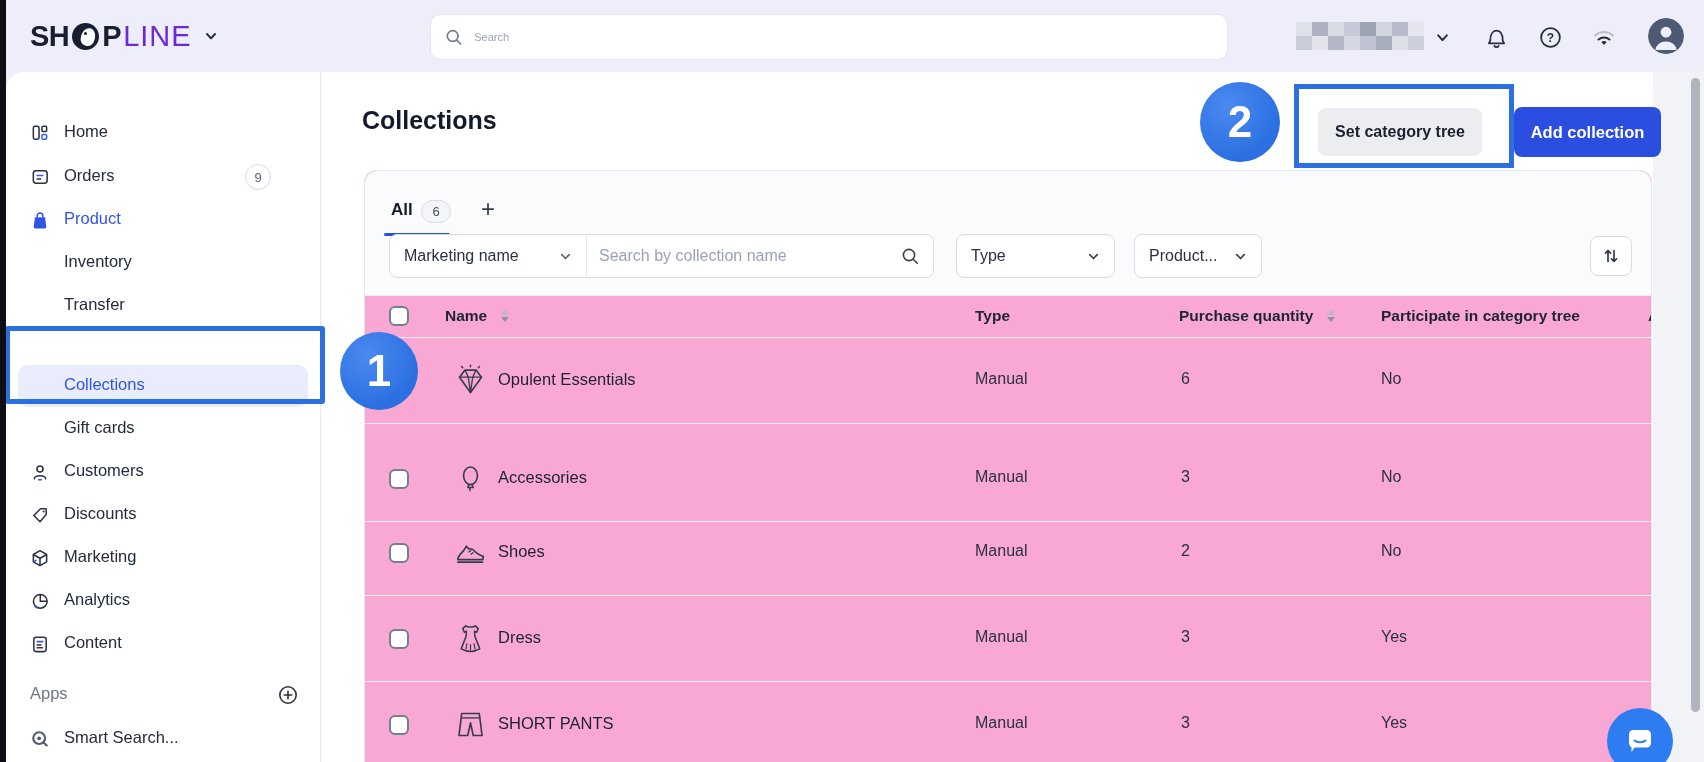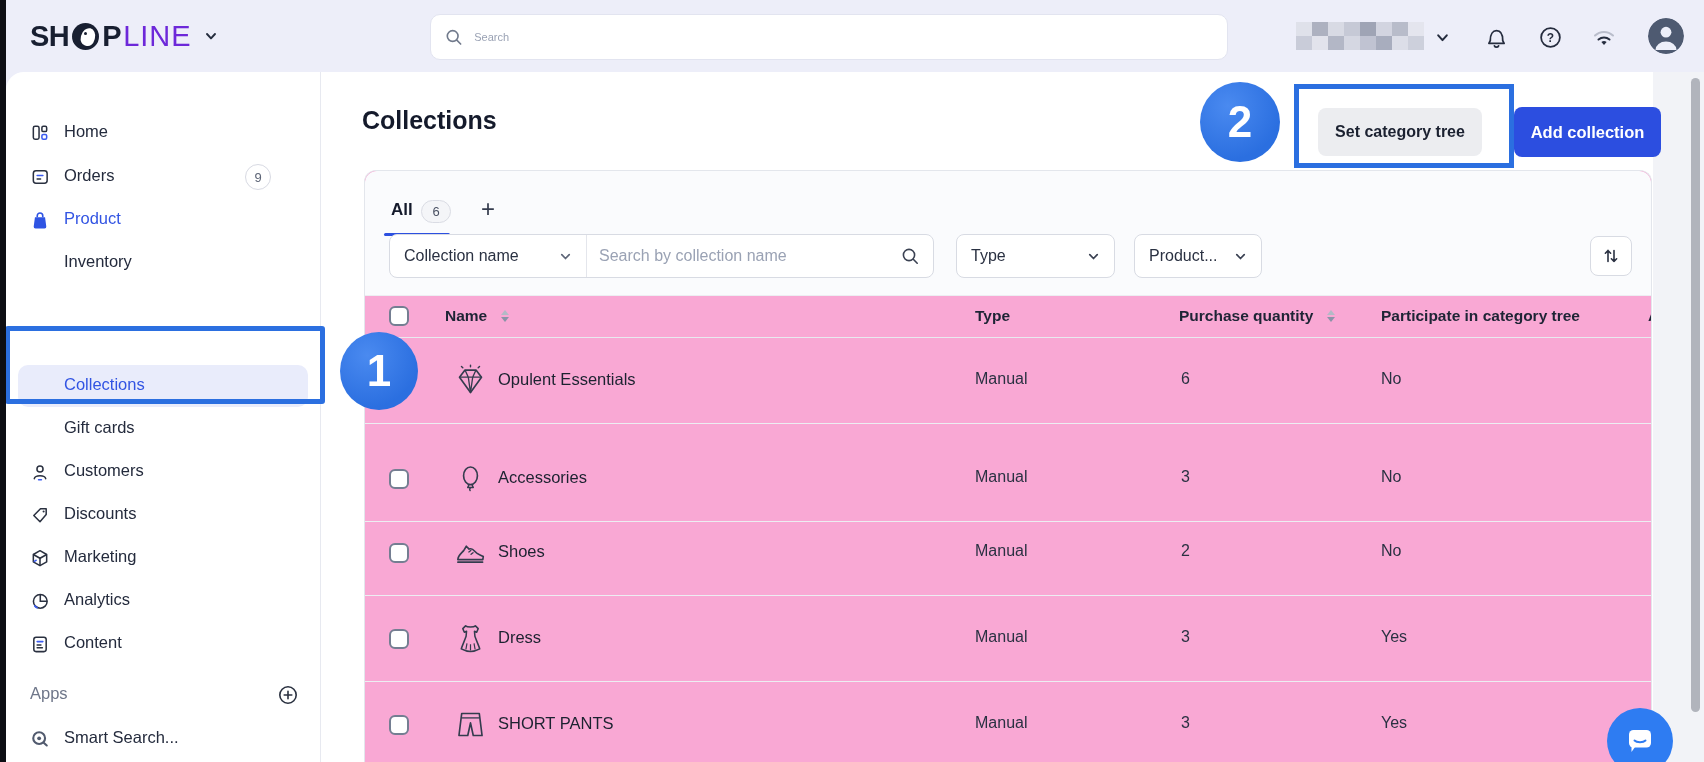--- a/index.html
+++ b/index.html
@@ -214,20 +214,23 @@
         <svg width="20" height="20" viewBox="0 0 21 21">
           <path d="M5.2 7.6 h10.6 l1.3 9.6 a1.9 1.9 0 0 1 -1.9 2.1 H5.8 a1.9 1.9 0 0 1 -1.9 -2.1 Z" fill="#2f54e3"></path>
           <path d="M7.6 7.6 V6 a2.9 2.9 0 0 1 5.8 0 v1.6" fill="none" stroke="#2f54e3" stroke-width="1.7"></path>
         </svg>
       </span>
     <span class="si-lb blue">Product</span>
   </div>
   <div class="si" style="top:171px">
     <span class="si-lb">Inventory</span>
   </div>
+  <div class="si" style="top:214px">
+    <span class="si-lb">Transfer</span>
+  </div>
   <div class="si" style="top:294px">
     <span class="pill"></span>
     <span class="si-lb blue" style="z-index:2">Collections</span>
   </div>
   <div class="si" style="top:337px">
     <span class="si-lb">Gift cards</span>
   </div>
   <div class="si" style="top:380px">
     <span class="si-ic">
         <svg width="20" height="20" viewBox="0 0 21 21">
@@ -310,21 +313,21 @@
 <section class="abs card">
   <div class="card-top"></div>
 
   <span class="tab-all">All</span>
   <span class="tab-badge">6</span>
   <span class="tab-underline"></span>
   <span class="tab-add">+</span>
 
   <div class="fgroup">
     <div class="fseg">
-      <span class="lb">Collection name</span>
+      <span class="lb">Marketing name</span>
       <svg width="13" height="13" viewBox="0 0 14 14">
           <path d="M3 5 L7 9.2 L11 5" fill="none" stroke="#5e6678" stroke-width="1.8" stroke-linecap="round" stroke-linejoin="round"></path>
         </svg>
     </div>
     <input type="text" placeholder="Search by collection name" style="">
     <svg class="fmag" width="19" height="19" viewBox="0 0 19 19">
         <circle cx="8" cy="8" r="5.6" fill="none" stroke="#3a4152" stroke-width="1.6"></circle>
         <path d="M12.3 12.3 L16.2 16.2" stroke="#3a4152" stroke-width="1.6" stroke-linecap="round"></path>
       </svg>
   </div>

